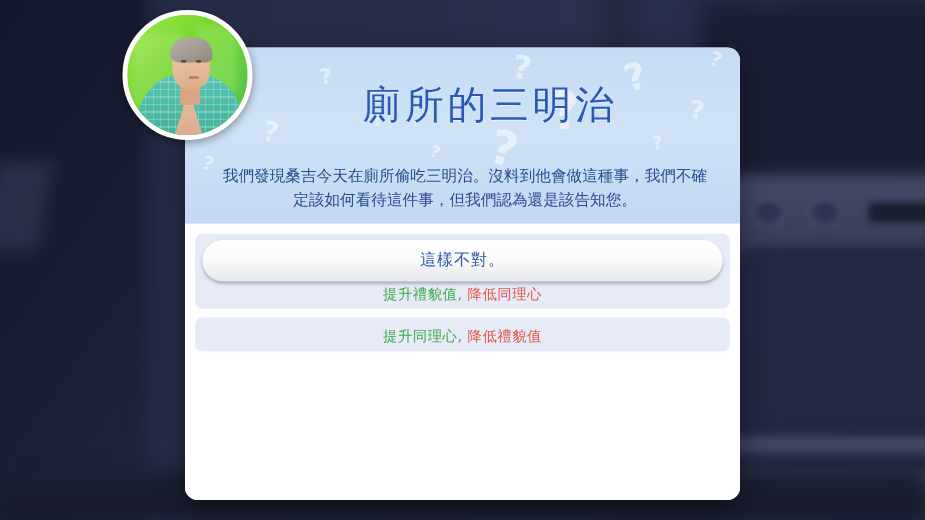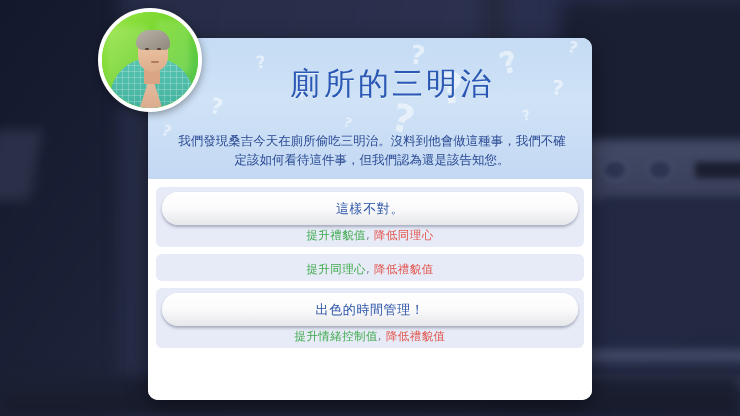--- a/index.html
+++ b/index.html
@@ -358,26 +358,20 @@
           <span class="gain">提升禮貌值</span><span class="sep">,</span> <span class="loss">降低同理心</span>
         </div>
       </div>
 
       <div class="choice-row">
         <div class="choice-sub">
           <span class="gain">提升同理心</span><span class="sep">,</span> <span class="loss">降低禮貌值</span>
         </div>
       </div>
 
-      <div class="choice-row">
-        <button class="choice-btn">出色的時間管理！</button>
-        <div class="choice-sub">
-          <span class="gain">提升情緒控制值</span><span class="sep">,</span> <span class="loss">降低禮貌值</span>
-        </div>
-      </div>
 
     </div>
   </div>
 
   <div id="avatar">
     <div class="av-bg"></div>
     <div class="av-bg2"></div>
     <div class="av-bg3"></div>
     <div class="av-torso"></div>
     <div class="av-chest"></div>

